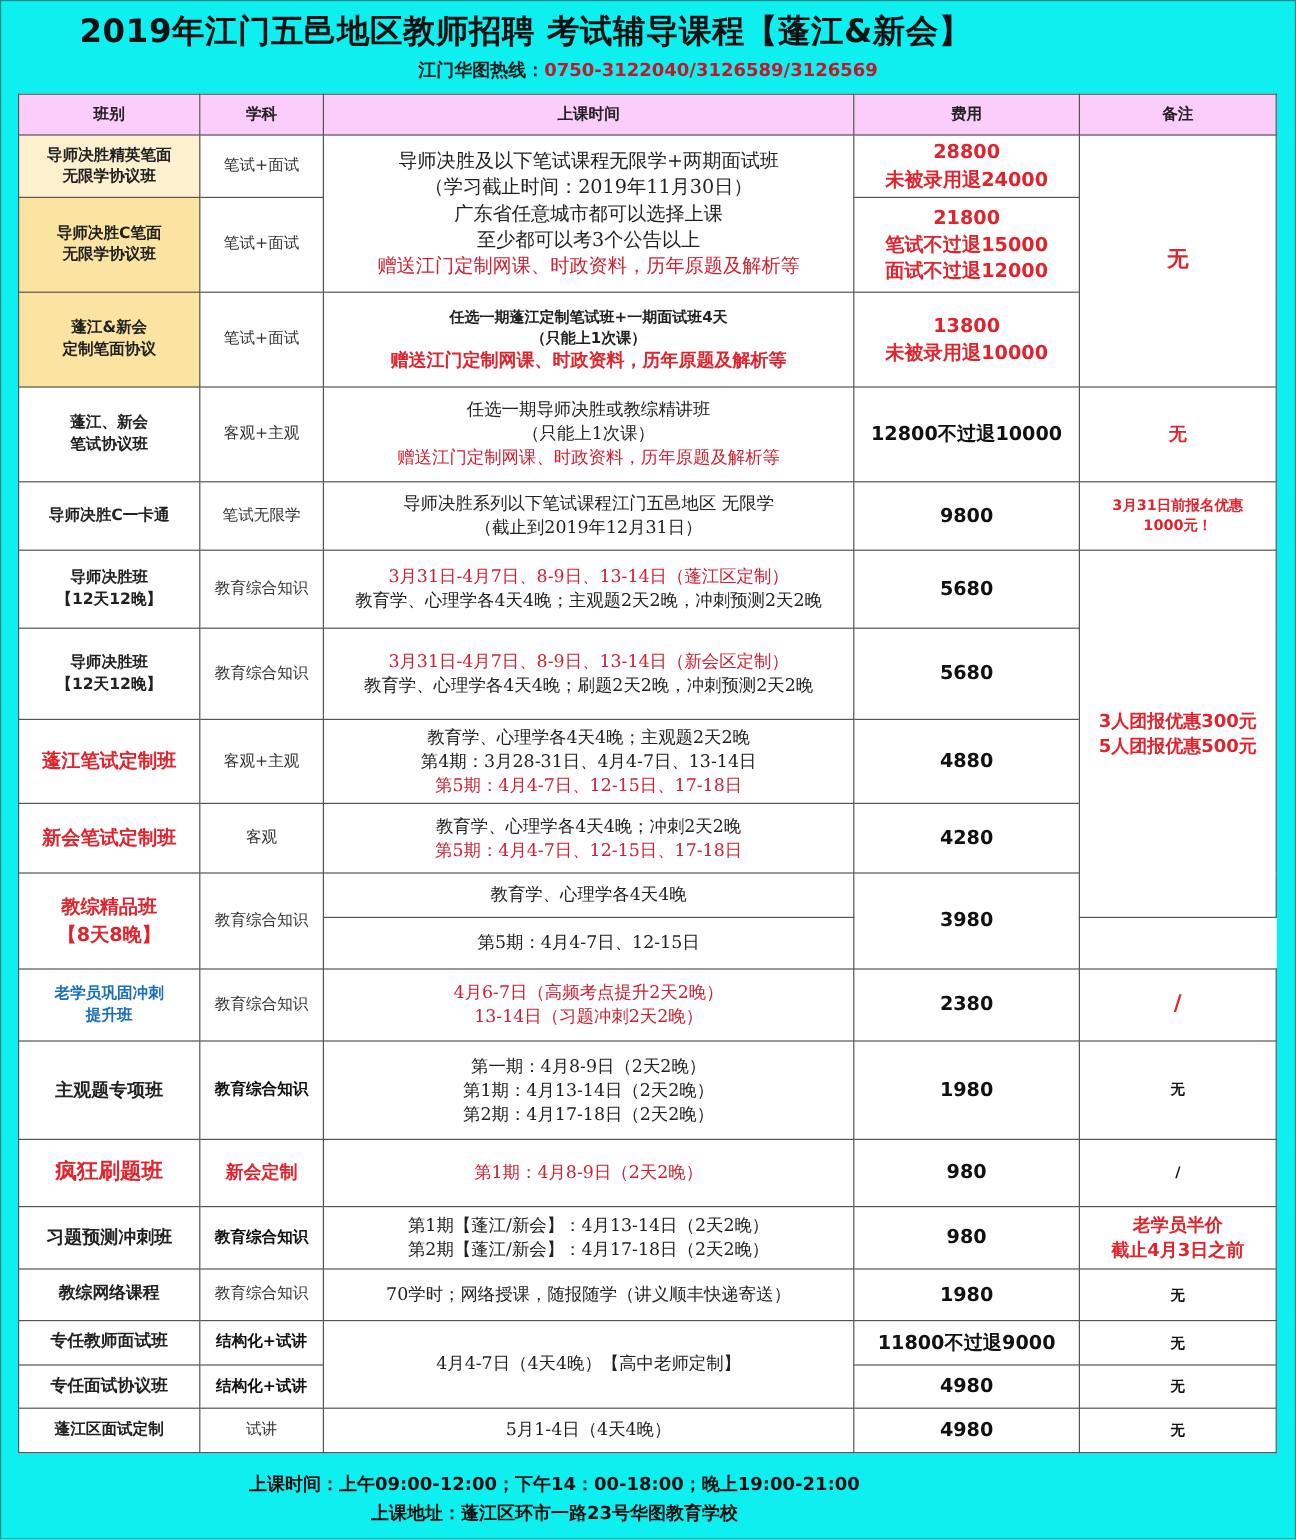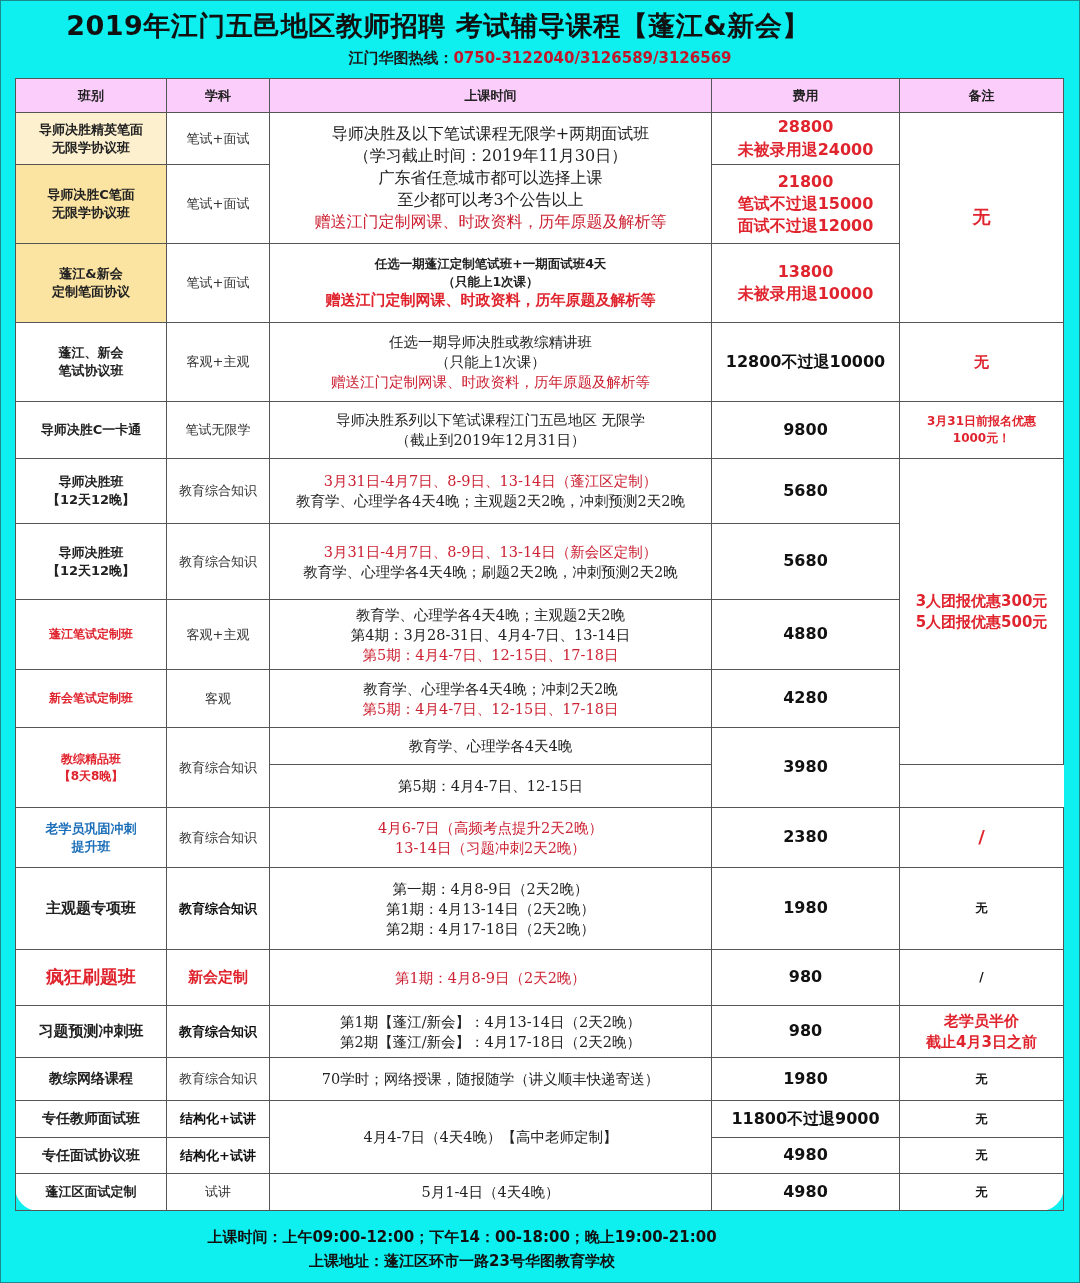--- a/index.html
+++ b/index.html
@@ -1,26 +1,26 @@
 <!DOCTYPE html>
 <html><head>
 <meta charset="utf-8">
 <style>
   html,body{margin:0;padding:0;}
   body{width:1080px;height:1283px;background:#0ef0f0;font-family:"DejaVu Sans","Liberation Sans",sans-serif;position:relative;overflow:hidden;}
   .frame{position:absolute;left:0;top:0;width:1078px;height:1281px;border:1px solid #1a8a8a;}
   .title{position:absolute;left:0;top:8px;width:876px;text-align:center;font-size:27px;font-weight:bold;color:#111;letter-spacing:0.5px;}
   .hotline{position:absolute;left:0;top:49px;width:1080px;text-align:center;font-size:15px;font-weight:bold;color:#1a1a1a;}
   .hotline .num{color:#c0182a;}
-  table{position:absolute;left:15px;top:78px;width:1048px;border-collapse:collapse;table-layout:fixed;background:#fff;border-radius:24px;}
+  table{position:absolute;left:15px;top:78px;width:1048px;border-collapse:collapse;table-layout:fixed;background:#fff;}
   td,th{border:1px solid #555;text-align:center;vertical-align:middle;padding:0 4px;line-height:1.38;}
   th{background:#fbcdfb;font-size:13px;font-weight:bold;color:#222;height:33px;}
   .c1{font-size:13px;color:#222;font-weight:bold;}
   .c1.bold{font-weight:bold;font-size:15px;}
-  .c1.red{color:#e0242e;font-weight:bold;font-size:12px;}
+  .c1.red{color:#e0242e;font-weight:bold;font-size:16px;}
   .c1.blue{color:#1c6fb8;font-weight:bold;font-size:13px;}
   .c1.cream{background:#fdf0cf;font-weight:bold;}
   .c1.gold{background:#fbe3a1;font-weight:bold;}
   .c2{font-size:13px;color:#333;}
   .c2.bold{font-weight:bold;color:#111;}
   .c2.red{color:#e0242e;font-weight:bold;font-size:15px;}
   .c3{font-family:"DejaVu Serif","Liberation Serif",serif;font-size:14.5px;color:#222;}
   .c3 .red{color:#cc2233;}
   .c3 .sans{font-family:"DejaVu Sans","Liberation Sans",sans-serif;font-weight:bold;font-size:12.5px;}
   .c3 .redbold{color:#e0242e;font-family:"DejaVu Sans","Liberation Sans",sans-serif;font-weight:bold;font-size:15px;}

